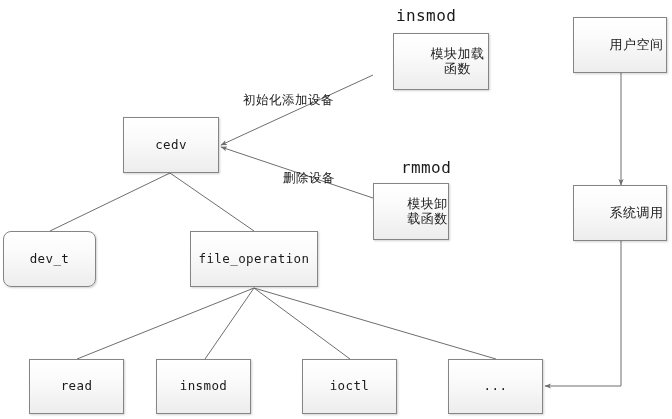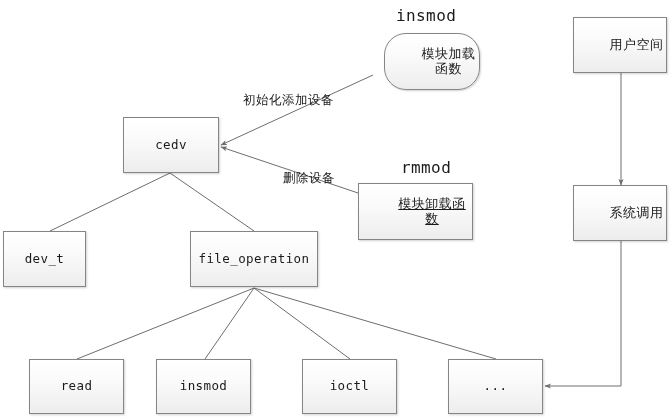--- a/index.html
+++ b/index.html
@@ -89,33 +89,33 @@
         <path d="M254,288 L496,359" fill="none" stroke="#6e6e6e" stroke-width="1"></path>
         <path d="M621,73 L621,185" fill="none" stroke="#6e6e6e" stroke-width="1" marker-end="url(#arrowhead)"></path>
         <path d="M621,241 L621,386 L545,386" fill="none" stroke="#6e6e6e" stroke-width="1" marker-end="url(#arrowhead)"></path>
       </g>
   </svg>
 
   <div id="node-layer">
       <div class="node mono" style="left: 123px; top: 117px; width: 96px; height: 56px; border-color: rgb(133, 133, 133); color: rgb(26, 26, 26);">
         <span>cedv</span>
       </div>
-      <div class="node cjk" style="left: 384px; top: 33px; width: 96px; height: 57px; border-color: rgb(133, 133, 133); color: rgb(26, 26, 26); border-radius: 22px;">
+      <div class="node cjk" style="left: 393px; top: 33px; width: 96px; height: 57px; border-color: rgb(133, 133, 133); color: rgb(26, 26, 26);">
         <span>模块加载函数</span>
       </div>
-      <div class="node cjk" style="left: 358px; top: 183px; width: 115px; height: 57px; border-color: rgb(133, 133, 133); color: rgb(26, 26, 26); text-decoration: underline;">
+      <div class="node cjk" style="left: 373px; top: 183px; width: 76px; height: 57px; border-color: rgb(133, 133, 133); color: rgb(26, 26, 26);">
         <span>模块卸载函数</span>
       </div>
       <div class="node cjk" style="left: 573px; top: 17px; width: 94px; height: 56px; border-color: rgb(133, 133, 133); color: rgb(26, 26, 26);">
         <span>用户空间</span>
       </div>
       <div class="node cjk" style="left: 573px; top: 185px; width: 94px; height: 56px; border-color: rgb(133, 133, 133); color: rgb(26, 26, 26); justify-content: center;">
         <span>系统调用</span>
       </div>
-      <div class="node mono" style="left: 3px; top: 231px; width: 83px; height: 56px; border-color: rgb(133, 133, 133); color: rgb(26, 26, 26);">
+      <div class="node mono" style="left: 3px; top: 231px; width: 93px; height: 56px; border-color: rgb(133, 133, 133); color: rgb(26, 26, 26); border-radius: 8px;">
         <span>dev_t</span>
       </div>
       <div class="node mono" style="left: 190px; top: 231px; width: 128px; height: 56px; border-color: rgb(133, 133, 133); color: rgb(26, 26, 26);">
         <span>file_operation</span>
       </div>
       <div class="node mono" style="left: 29px; top: 359px; width: 95px; height: 55px; border-color: rgb(133, 133, 133); color: rgb(26, 26, 26);">
         <span>read</span>
       </div>
       <div class="node mono" style="left: 156px; top: 359px; width: 95px; height: 55px; border-color: rgb(133, 133, 133); color: rgb(26, 26, 26);">
         <span>insmod</span>

